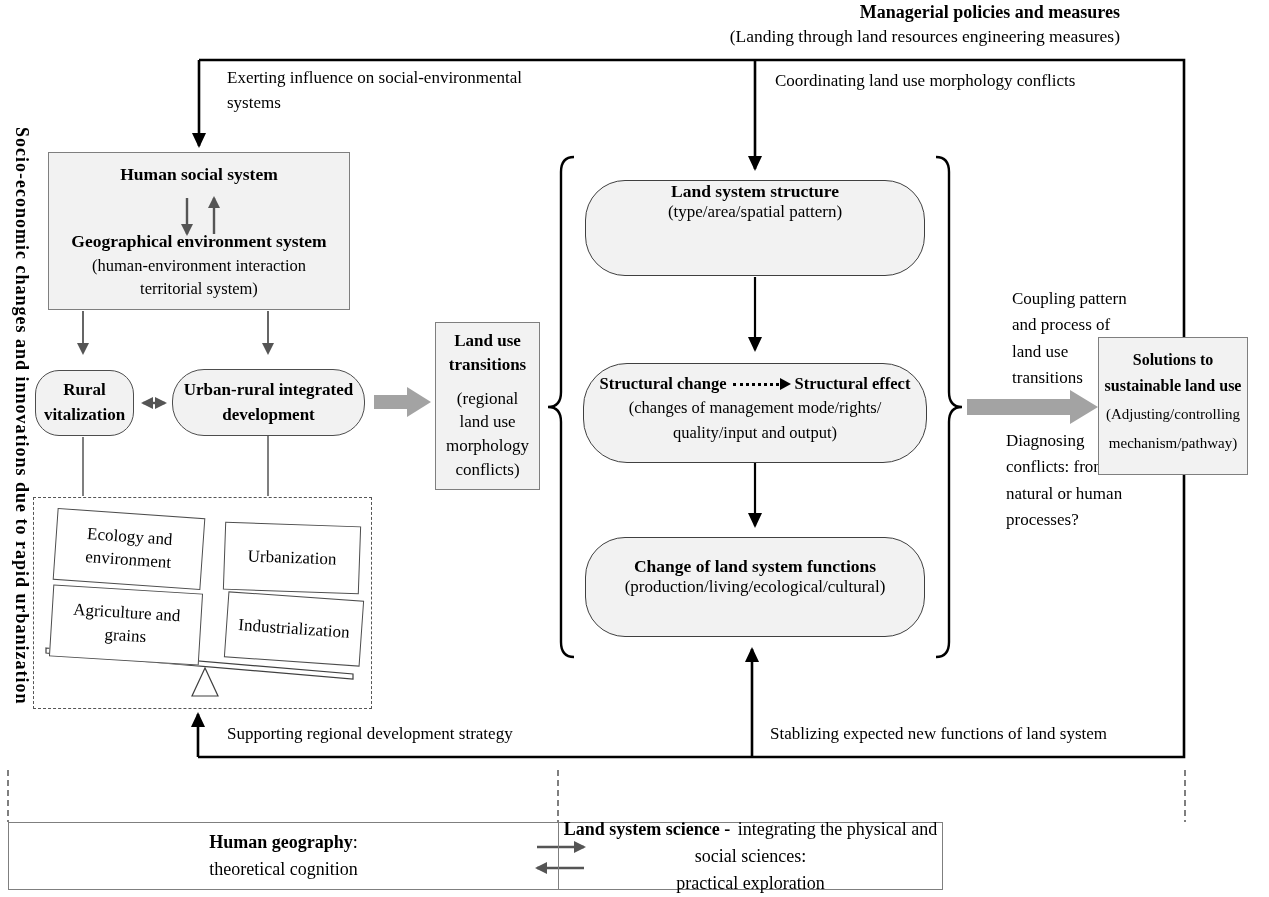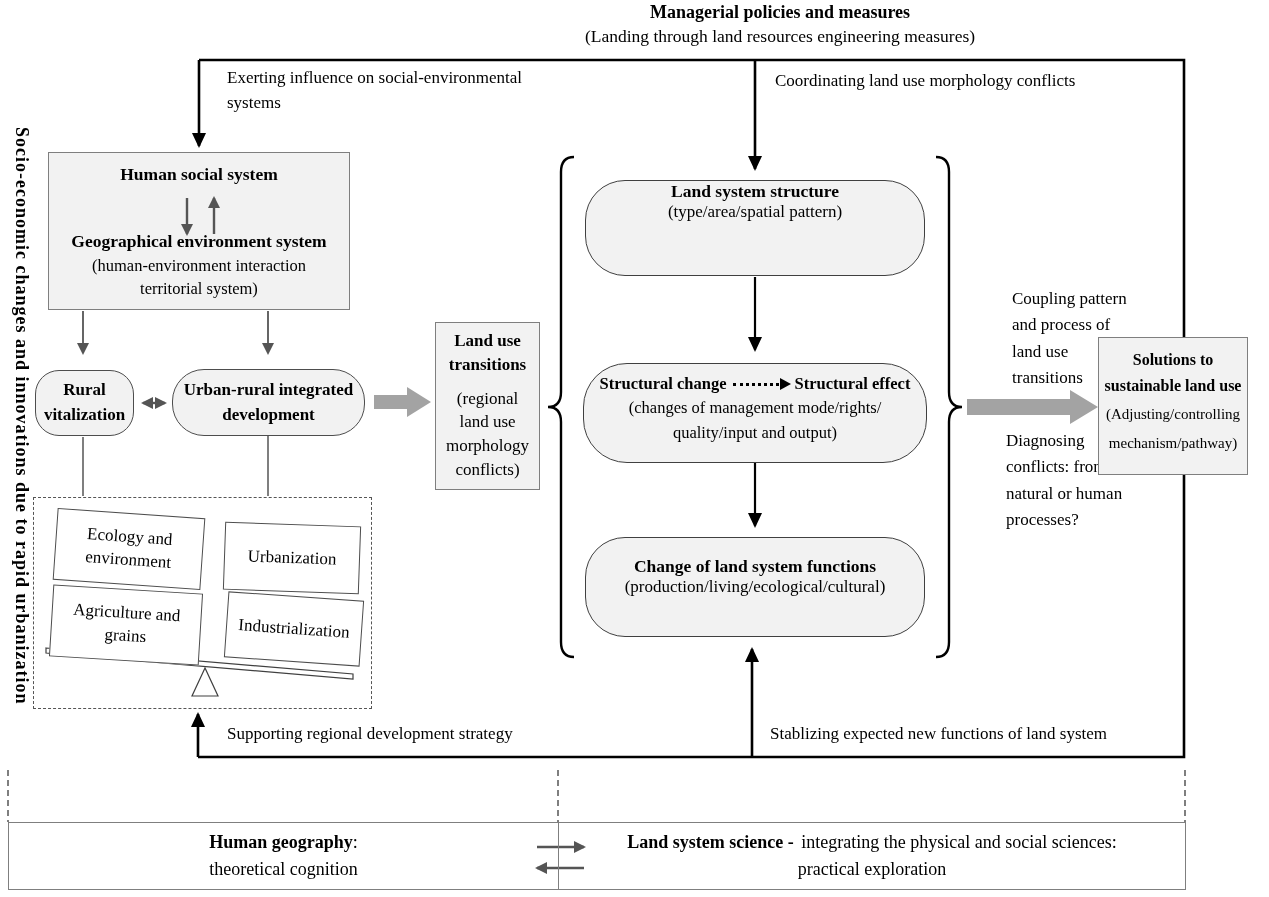--- a/index.html
+++ b/index.html
@@ -91,21 +91,21 @@
     </g>
 
     <g stroke="#555" stroke-width="2.4" fill="none">
       <line x1="537" y1="847" x2="584" y2="847" marker-end="url(#mG)"></line>
       <line x1="584" y1="868" x2="537" y2="868" marker-end="url(#mG)"></line>
     </g>
   </svg>
 
   <div class="abs vert" style="left:0;top:96;width:32px;height:640px;left:0px;top:96px;">Socio-economic changes and innovations due to rapid urbanization</div>
 
-  <div class="abs" style="left:440px;top:2px;width:680px;text-align:center;">
+  <div class="abs" style="left:440px;top:2px;width:680px;text-align:right;">
     <div class="b" style="font-size:18px;">Managerial policies and measures</div>
     <div style="font-size:17.5px;margin-top:3px;">(Landing through land resources engineering measures)</div>
   </div>
 
   <div class="abs lbl pre" style="left:227px;top:66px;">Exerting influence on social-environmental
 systems</div>
 
   <div class="abs lbl" style="left:775px;top:69px;">Coordinating land use morphology conflicts</div>
 
   <div class="abs fillbox rect" style="left:48px;top:152px;width:302px;height:158px;">
@@ -174,21 +174,21 @@
   <div class="driver pre" style="left:55px;top:513px;width:146px;height:70px;transform:rotate(4deg);">Ecology and
 environment</div>
   <div class="driver" style="left:224px;top:524px;width:134px;height:66px;transform:rotate(2deg);">Urbanization</div>
   <div class="driver pre" style="left:51px;top:589px;width:148px;height:70px;transform:rotate(3.5deg);">Agriculture and
 grains</div>
   <div class="driver" style="left:226px;top:596px;width:134px;height:64px;transform:rotate(4deg);">Industrialization</div>
 
   <div class="abs lbl" style="left:227px;top:722px;">Supporting regional development strategy</div>
   <div class="abs lbl" style="left:770px;top:722px;">Stablizing expected new functions of land system</div>
 
-  <div class="abs" style="left:8px;top:822px;width:1178px;height:68px;border:1.5px solid #7f7f7f;box-sizing:border-box;display:flex;">
+  <div class="abs" style="left:8px;top:822px;width:935px;height:68px;border:1.5px solid #7f7f7f;box-sizing:border-box;display:flex;">
     <div class="bandcell" style="width:550px;border-right:1.3px solid #7f7f7f;">
       <div>
         <span class="b">Human geography</span><span>:</span>
       </div>
       <div>theoretical cognition</div>
     </div>
     <div class="bandcell" style="flex:1;">
       <div>
         <span class="b" style="margin-right:3px;">Land system science - </span><span>integrating the physical and social sciences:</span>
       </div>

